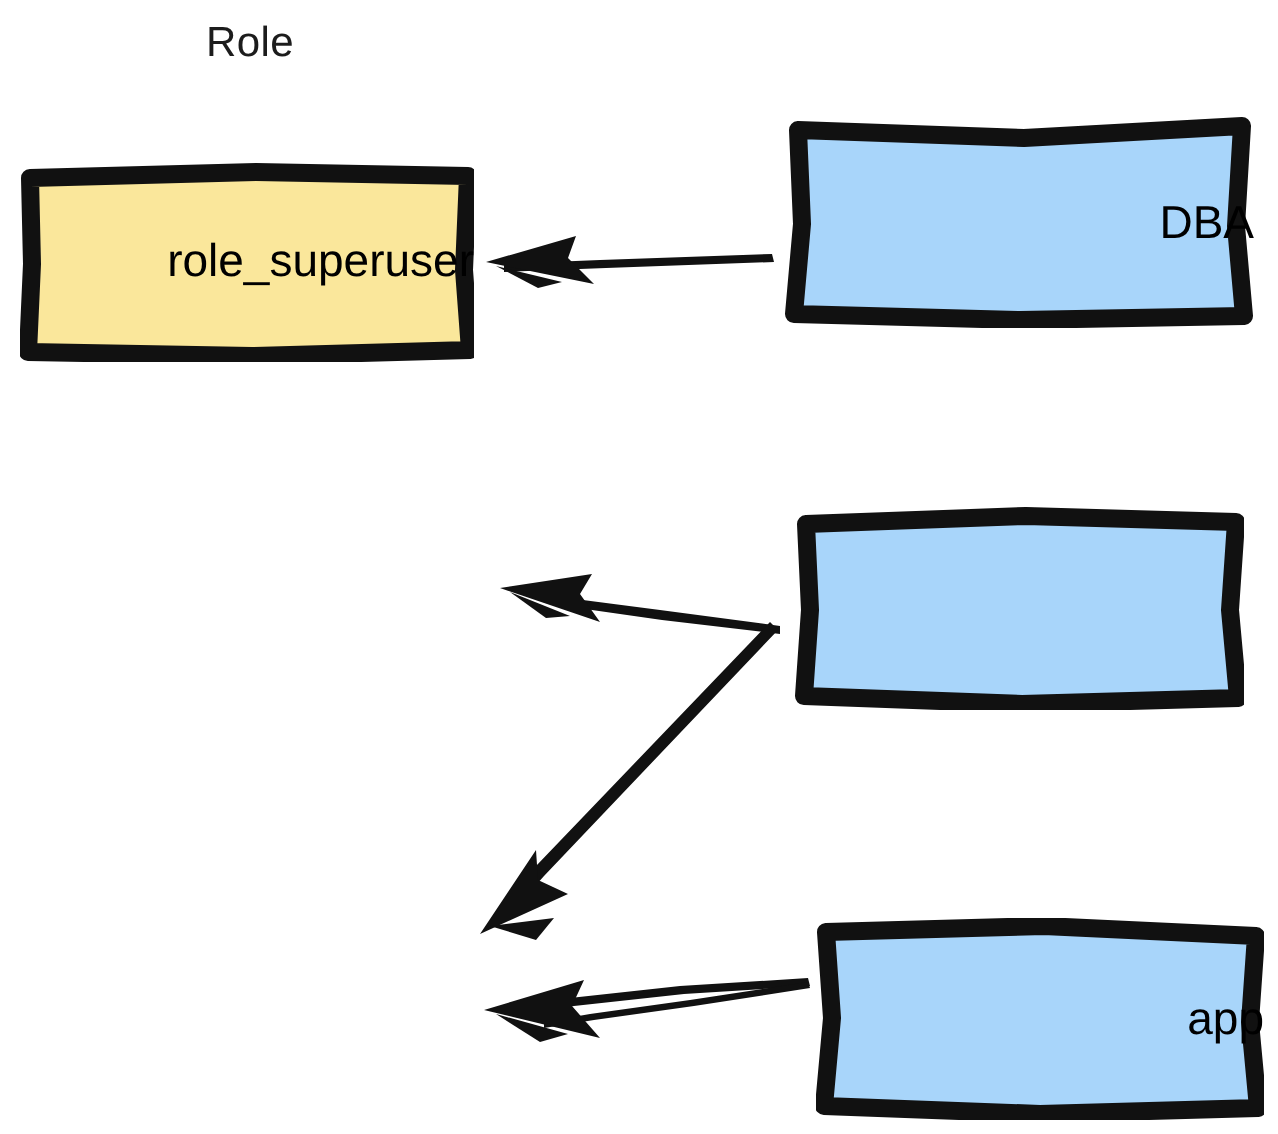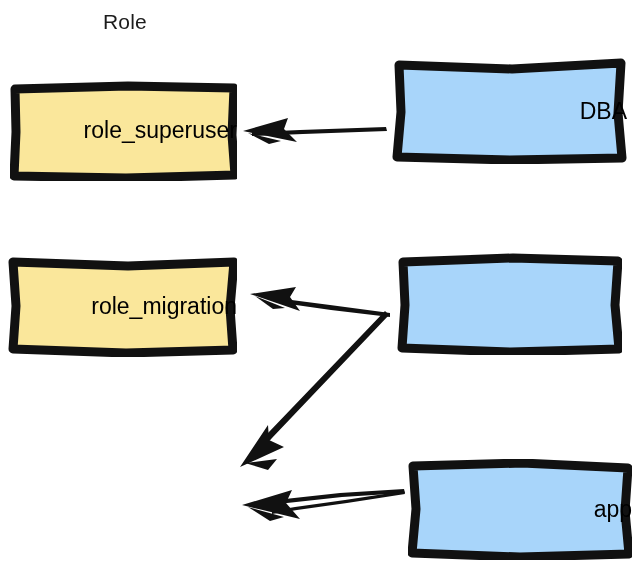--- a/index.html
+++ b/index.html
@@ -98,26 +98,20 @@
     </g>
   </svg>
 
   <div class="node" id="node-role_superuser" style="left:10px; top:80px; width:227px; height:101px;">
     <svg class="node-shape" viewBox="0 0 227 101" preserveAspectRatio="none">
       <path d="M 5,9 L 118,6 L 224,8 L 222,55 L 225,95 L 116,98 L 4,96 L 6,52 Z" fill="#FAE79B" stroke="#111111" stroke-width="9" stroke-linejoin="round"></path>
     </svg>
     <span class="node-label">role_superuser</span>
   </div>
 
-  <div class="node" id="node-role_migration" style="left:8px; top:256px; width:229px; height:101px;">
-    <svg class="node-shape" viewBox="0 0 229 101" preserveAspectRatio="none">
-      <path d="M 5,6 L 120,10 L 226,6 L 222,52 L 225,94 L 118,97 L 5,93 L 8,50 Z" fill="#FAE79B" stroke="#111111" stroke-width="9" stroke-linejoin="round"></path>
-    </svg>
-    <span class="node-label">role_migration</span>
-  </div>
 
 
   <div class="node" id="node-dba" style="left:392px; top:58px; width:235px; height:106px;">
     <svg class="node-shape" viewBox="0 0 235 106" preserveAspectRatio="none">
       <path d="M 7,7 L 120,11 L 229,5 L 226,55 L 230,100 L 118,102 L 5,99 L 9,54 Z" fill="#A8D5FA" stroke="#111111" stroke-width="9" stroke-linejoin="round"></path>
     </svg>
     <span class="node-label">DBA</span>
   </div>
 
   <div class="node" id="node-bytebase" style="left:397px; top:253px; width:225px; height:102px;">

